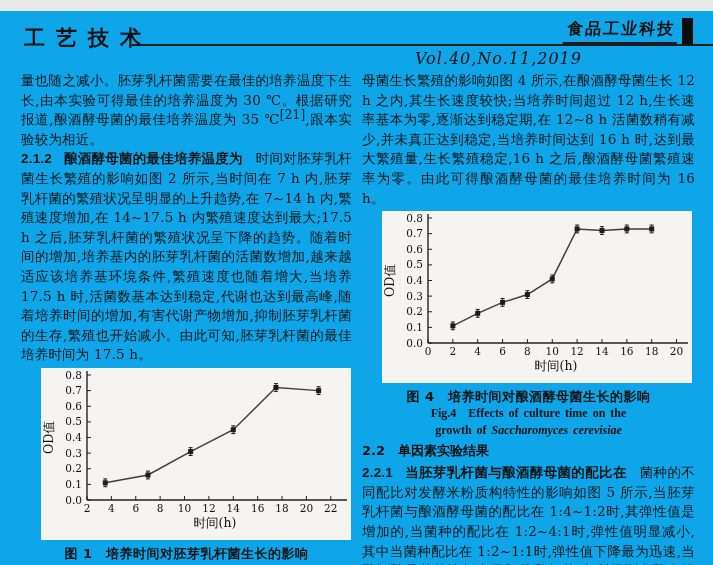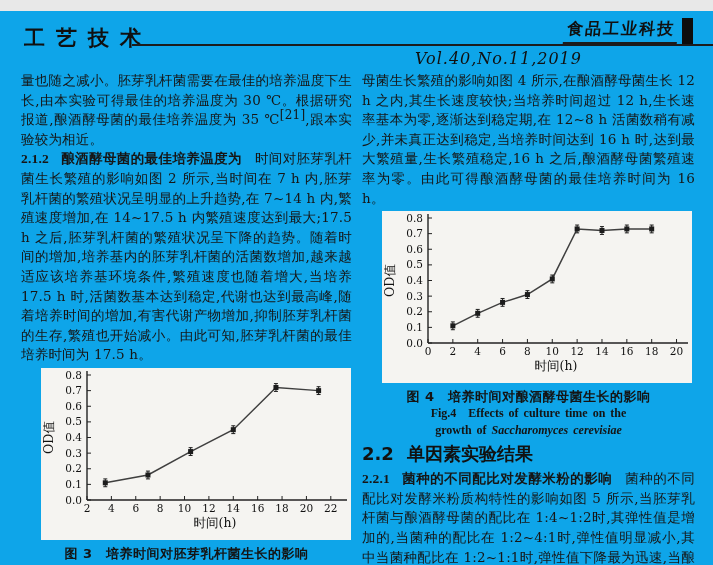--- a/index.html
+++ b/index.html
@@ -33,25 +33,25 @@
   }
   
   .col { position:absolute; top:60px; width:331px; }
   .col.left  { left:21px; }
   .col.right { left:362px; width:333px; }
   p.body {
     font-size:13.5px; line-height:19.6px; text-align:justify;
     letter-spacing:0.2px; color:#161616;
   }
   p.body sup { font-size:12px; line-height:0; }
-  .sec-num   { font-family:Liberation Serif, serif; font-weight:bold; margin-right:12px; }
+  .sec-num   { font-family:Liberation Sans, sans-serif; font-weight:bold; margin-right:12px; }
   .sec-title { font-family:"DejaVu Sans", sans-serif; font-weight:bold; margin-right:13px; }
   h3.heading {
     font-family:"DejaVu Sans", sans-serif; font-weight:bold;
-    font-size:18px; margin:4px 0 3px 0; color:#111;
+    font-size:13px; margin:4px 0 3px 0; color:#111;
   }
   h3.heading .h-num { margin-right:13px; }
   
   figure { margin:3px 0 0 0; }
   svg.chart { display:block; margin-left:20px; background:#f5f4f1; }
   svg.chart text { font-family:"DejaVu Serif", serif; fill:#111; }
   figcaption { text-align:center; margin-top:5px; }
   .cap-zh {
     font-family:"DejaVu Sans", sans-serif; font-weight:bold;
     font-size:13px; line-height:17px; letter-spacing:0.5px;
@@ -145,21 +145,21 @@
           <line x1="232.95238095238096" y1="23.406250000000014" x2="236.95238095238096" y2="23.406250000000014" stroke="#1c1c1c" stroke-width="1"></line>
           <rect x="232.45238095238096" y="17.000000000000014" width="5" height="5" fill="#1c1c1c"></rect>
           <line x1="277.6190476190476" y1="18.718750000000014" x2="277.6190476190476" y2="26.531250000000014" stroke="#1c1c1c" stroke-width="1"></line>
           <line x1="275.6190476190476" y1="18.718750000000014" x2="279.6190476190476" y2="18.718750000000014" stroke="#1c1c1c" stroke-width="1"></line>
           <line x1="275.6190476190476" y1="26.531250000000014" x2="279.6190476190476" y2="26.531250000000014" stroke="#1c1c1c" stroke-width="1"></line>
           <rect x="275.1190476190476" y="20.125000000000014" width="5" height="5" fill="#1c1c1c"></rect>
           <text x="174" y="159" text-anchor="middle" font-size="12.5">时间(h)</text>
           <text x="12" y="69.5" text-anchor="middle" font-size="12.5" transform="rotate(-90 12 69.5)">OD值</text>
         </svg>
       <figcaption>
-        <div class="cap-zh">图 3　培养时间对胚芽乳杆菌生长的影响</div>
+        <div class="cap-zh">图 1　培养时间对胚芽乳杆菌生长的影响</div>
         <div class="cap-en">Fig.2　Effects of culture time on the</div>
 
       </figcaption>
     </figure>
   </div>
 
   <div class="col right">
     <p class="body">母菌生长繁殖的影响如图 4 所示,在酿酒酵母菌生长 12 h 之内,其生长速度较快;当培养时间超过 12 h,生长速率基本为零,逐渐达到稳定期,在 12~8 h 活菌数稍有减少,并未真正达到稳定,当培养时间达到 16 h 时,达到最大繁殖量,生长繁殖稳定,16 h 之后,酿酒酵母菌繁殖速率为零。由此可得酿酒酵母菌的最佳培养时间为 16 h。</p>
 
     <figure>
@@ -247,16 +247,16 @@
           <text x="12" y="69.5" text-anchor="middle" font-size="12.5" transform="rotate(-90 12 69.5)">OD值</text>
         </svg>
       <figcaption>
         <div class="cap-zh">图 4　培养时间对酿酒酵母菌生长的影响</div>
         <div class="cap-en">Fig.4　Effects of culture time on the</div>
         <div class="cap-en"><span>growth of </span><span class="species">Saccharomyces cerevisiae</span></div>
       </figcaption>
     </figure>
 
     <h3 class="heading"><span class="h-num">2.2</span><span>单因素实验结果</span></h3>
-    <p class="body"><span class="sec-num">2.2.1</span><span class="sec-title">菌种的不同配比对发酵米粉的影响</span><span>菌种的不同配比对发酵米粉质构特性的影响如图 5 所示,当胚芽乳杆菌与酿酒酵母菌的配比在 1:4~1:2时,其弹性值是增加的,当菌种的配比在 1:2~4:1时,弹性值明显减小,其中当菌种配比在 1:2~1:1时,弹性值下降最为迅速,当酿酒酵母菌的比例大于胚芽乳杆菌时,所得到发酵米粉的弹性值较大,发酵可使淀粉</span></p>
+    <p class="body"><span class="sec-num">2.2.1</span><span class="sec-title">当胚芽乳杆菌与酿酒酵母菌的配比在</span><span>菌种的不同配比对发酵米粉质构特性的影响如图 5 所示,当胚芽乳杆菌与酿酒酵母菌的配比在 1:4~1:2时,其弹性值是增加的,当菌种的配比在 1:2~4:1时,弹性值明显减小,其中当菌种配比在 1:2~1:1时,弹性值下降最为迅速,当酿酒酵母菌的比例大于胚芽乳杆菌时,所得到发酵米粉的弹性值较大,发酵可使淀粉</span></p>
   </div>
 
 </div>
 
 </body></html>

